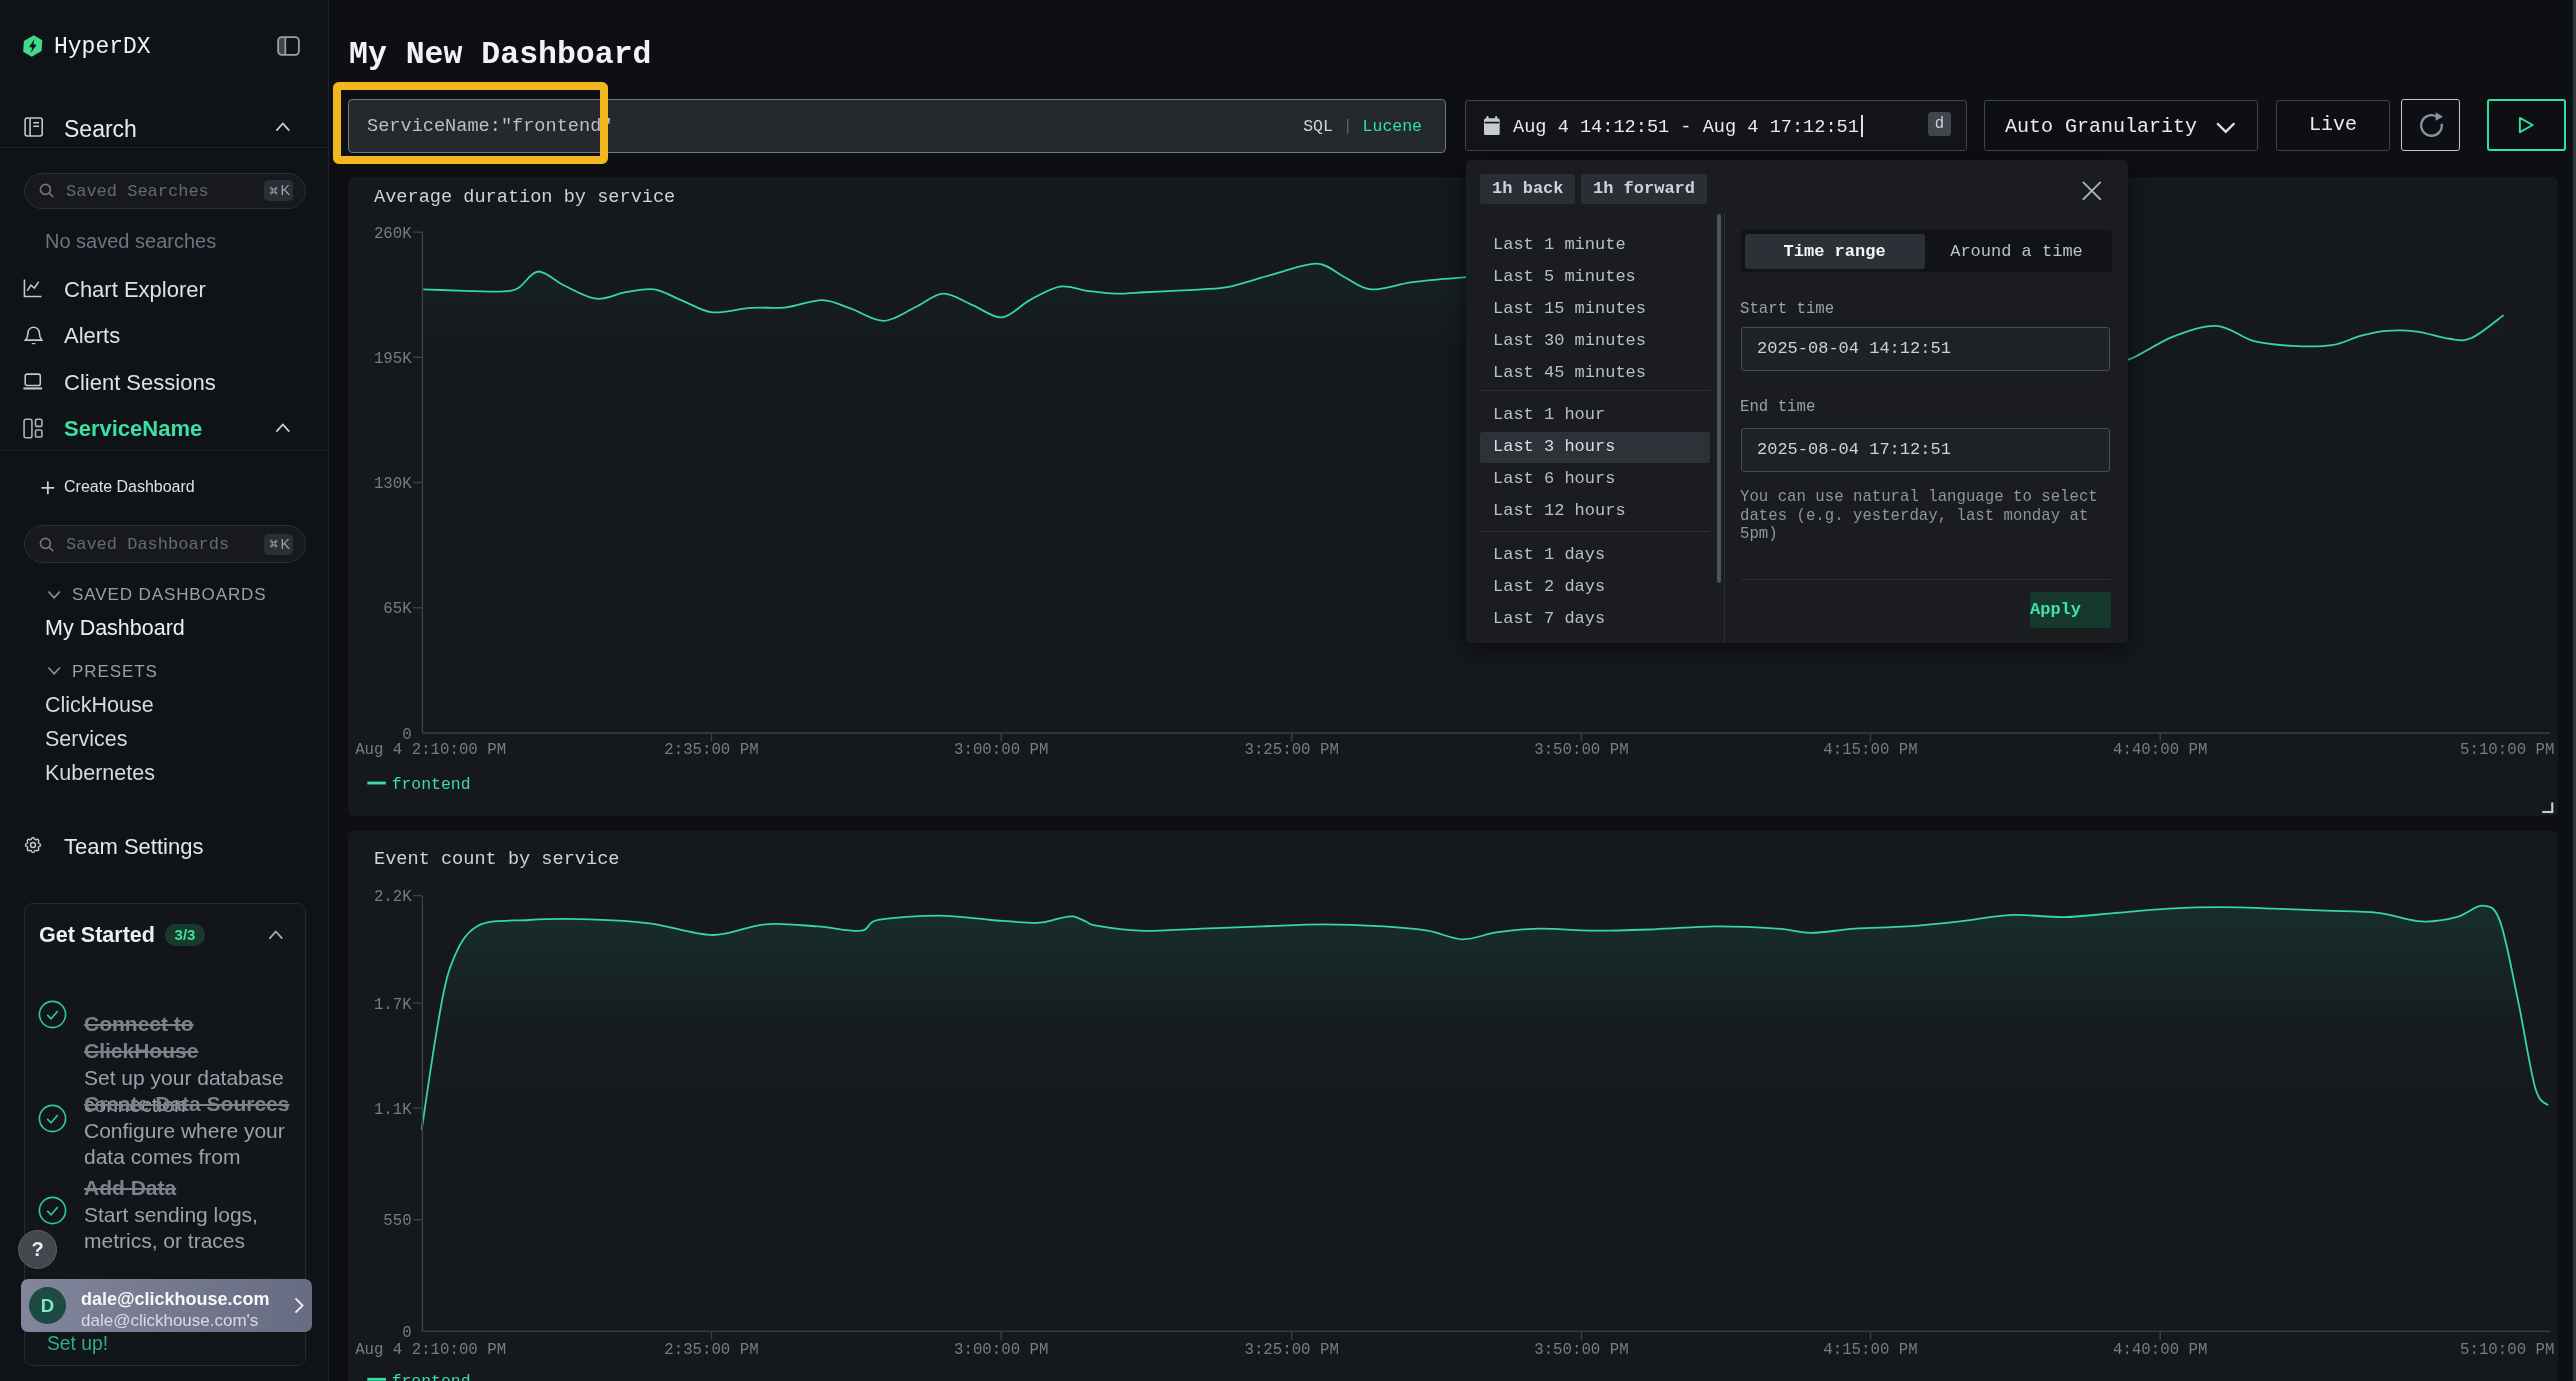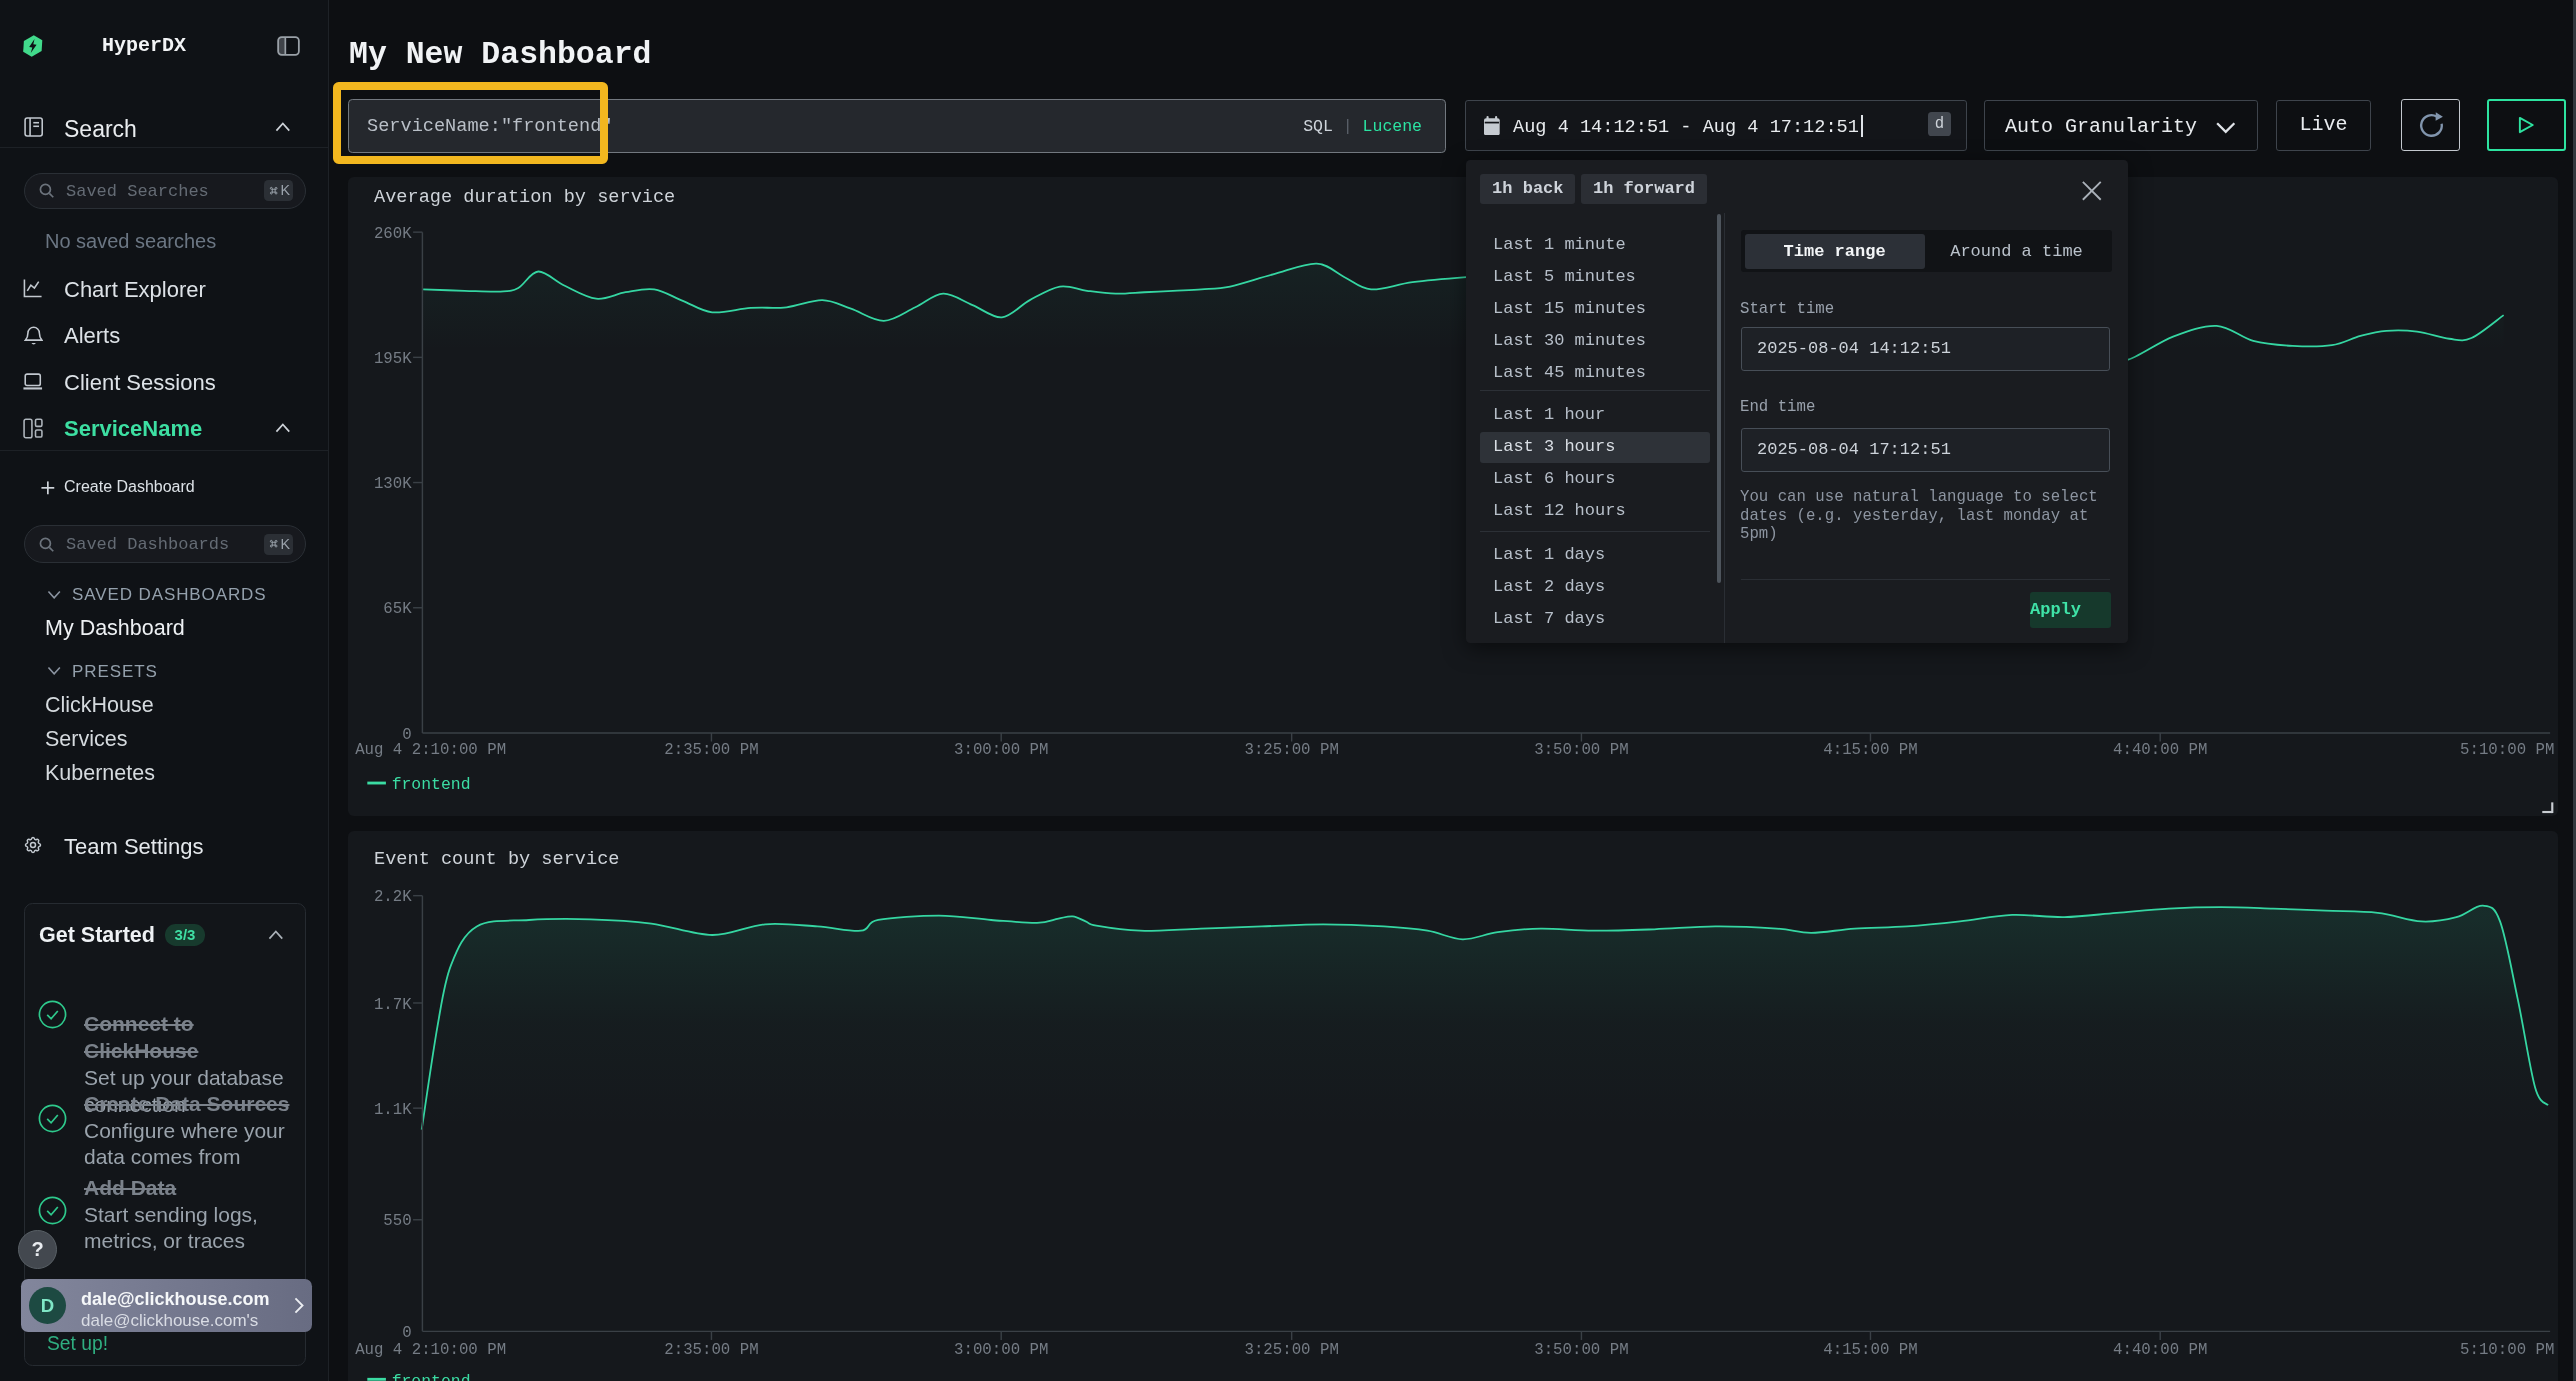--- a/index.html
+++ b/index.html
@@ -11,21 +11,21 @@
 </style>
 </head>
 <body>
 
 <div class="abs" id="sidebar" style="left:0;top:0;width:329px;height:1381px;background:#0f1216;border-right:1.4px solid #1e2227;">
 
   <svg class="abs ic" style="left:22px;top:35px;" width="21.5" height="22" viewBox="0 0 30 31">
     <polygon points="16.5,0.5 28.5,7.5 27.5,22.5 13.5,30.5 1.5,23.5 2.5,8.5" fill="#41da8b"></polygon>
     <polygon points="17.5,5.5 10,17 14.4,17.6 12.2,25.5 20.4,13.6 15.8,13.0" fill="#0f1216"></polygon>
   </svg>
-  <div class="abs mono" style="left:54px;top:34px;font-size:20px;font-weight:700;color:#f2f4f6;margin-left:48px;">HyperDX</div>
+  <div class="abs mono" style="left:54px;top:34px;font-size:23px;font-weight:400;color:#f2f4f6;">HyperDX</div>
   <svg class="abs ic" style="left:277px;top:36px;" width="23" height="20" viewBox="0 0 32 28" fill="none" stroke="#9aa1a8" stroke-width="2.5">
     <rect x="1.5" y="1.5" width="29" height="25" rx="5"></rect>
     <line x1="11.5" y1="1.5" x2="11.5" y2="26.5"></line>
     <rect x="2.5" y="2.5" width="8" height="23" fill="#9aa1a8" opacity="0.35" stroke="none"></rect>
   </svg>
 
   <svg class="abs ic" style="left:23.6px;top:117px;" width="19.3" height="20" viewBox="0 0 27 28" fill="none" stroke="#c2c8cf" stroke-width="2.2">
     <rect x="1.5" y="1.5" width="24" height="25" rx="3"></rect>
     <line x1="8.5" y1="1.5" x2="8.5" y2="26.5"></line>
     <line x1="13" y1="8" x2="21" y2="8"></line>
@@ -193,21 +193,21 @@
   <div class="mono abs" style="left:462px;top:11.4px;width:23px;height:24px;background:#41464e;border-radius:3.6px;text-align:center;line-height:24px;font-size:15.7px;color:#cdd2d8;">d</div>
 </div>
 
 <div class="abs" style="left:1984px;top:100px;width:274px;height:51px;border:1.4px solid #3e444c;border-radius:2.9px;">
   <div class="mono abs" style="left:20px;top:13.6px;font-size:20px;color:#e8ebee;">Auto Granularity</div>
   <svg class="abs ic" style="left:230px;top:20px;" width="21.5" height="13" viewBox="0 0 30 18" fill="none" stroke="#dfe3e8" stroke-width="3.2">
       <polyline points="3,3 15,15 27,3"></polyline>
     </svg>
 </div>
 
-<div class="abs mono" style="left:2276px;top:100px;width:95px;height:51px;border:1.4px solid #3e444c;border-radius:2.9px;text-align:center;line-height:48px;font-size:20px;color:#e8ebee;">Live</div>
+<div class="abs mono" style="left:2276px;top:100px;width:114px;height:51px;border:1.4px solid #3e444c;border-radius:2.9px;text-align:center;line-height:48px;font-size:20px;color:#e8ebee;">Live</div>
 
 <div class="abs" style="left:2401px;top:99px;width:59px;height:52px;border:1.4px solid #c3c8ce;border-radius:2.9px;">
   <svg class="abs ic" style="left:15.7px;top:12px;" width="27" height="27" viewBox="0 0 38 38" fill="none">
     <path d="M26.3 6.4 A14.5 14.5 0 1 0 33.3 16.5" stroke="#8195ad" stroke-width="3.3"></path>
     <polygon points="25,0.5 35,6.8 24.8,12.2" fill="#8195ad"></polygon>
   </svg>
 </div>
 
 <div class="abs" style="left:2487px;top:99px;width:79px;height:52px;border:2.1px solid #2de3a0;border-radius:2.9px;">
   <svg class="abs ic" style="left:28px;top:14.3px;" width="18.6" height="20" viewBox="0 0 26 28" fill="none" stroke="#2de3a0" stroke-width="2.7" stroke-linejoin="round">

